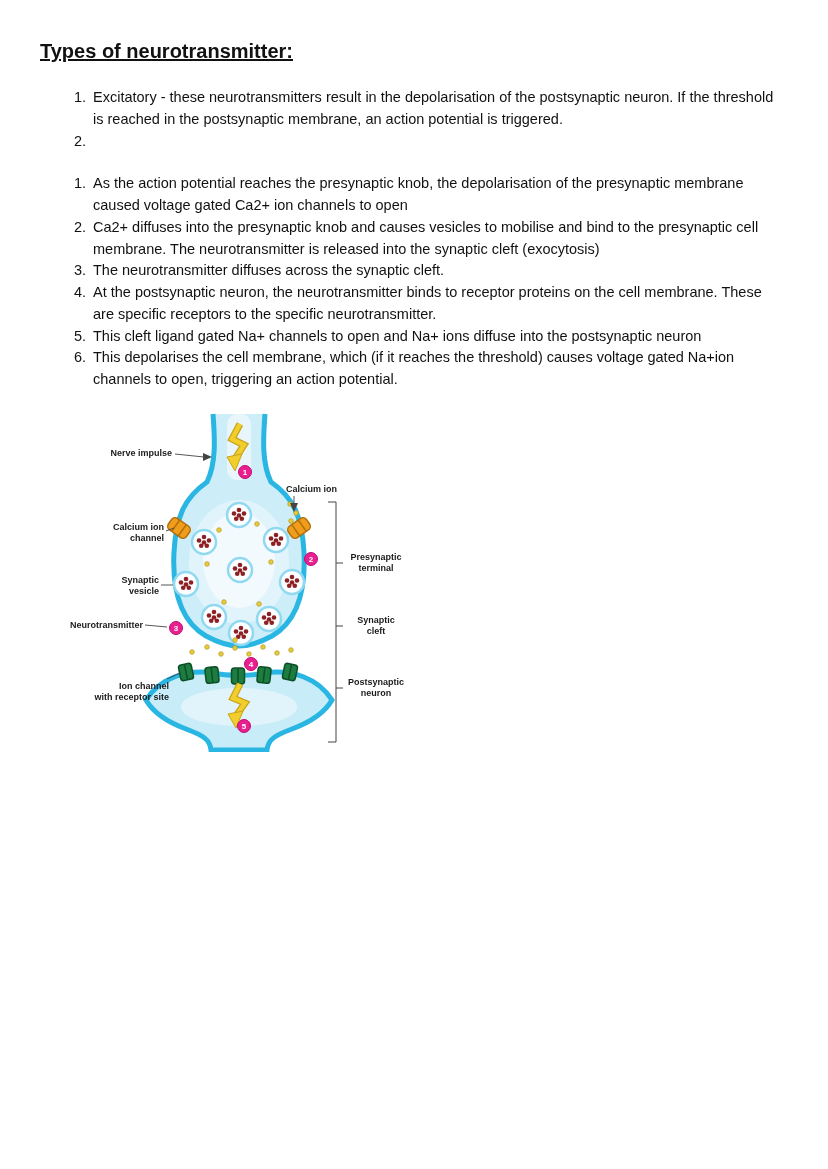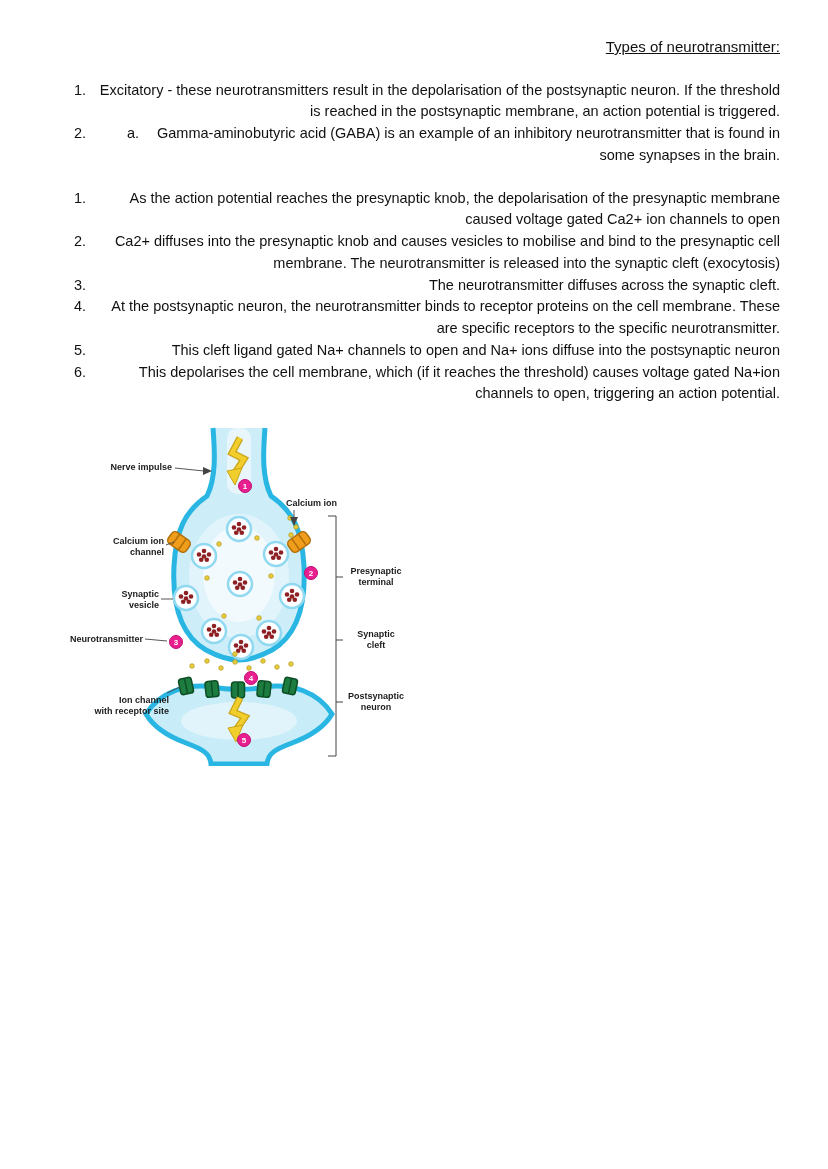--- a/index.html
+++ b/index.html
@@ -2,50 +2,45 @@
 <html><head>
 <meta charset="utf-8">
 <style>
   html,body{margin:0;padding:0;background:#fff;}
   .page{
     width:828px;height:1169px;box-sizing:border-box;
     padding:36px 48px 0 40px;background:#fff;
     font-family:"Liberation Sans",sans-serif;
     font-size:14.5px;line-height:1.5;color:#111;
   }
-  h2.uh{font-size:15px;font-weight:400;text-decoration:underline;margin:0 0 21px;text-align:right;}
+  h2.uh{font-size:20px;font-weight:700;text-decoration:underline;margin:0 0 21px;}
   p.body{margin:0 0 21px;}
   ol.num{margin:0 0 21px;padding-left:50px;}
   ol.alpha{list-style-type:lower-alpha;margin:0;padding-left:50px;}
-  ol.num>li,ol.alpha>li{padding-left:3px;text-align:right;}
+  ol.num>li,ol.alpha>li{padding-left:3px;}
   figure.diagram{margin:14px 0 0 24px;}
   .dlab{font-family:"Liberation Sans",sans-serif;font-size:9px;font-weight:600;fill:#1b1b1b;}
   .mnum{font-family:"Liberation Sans",sans-serif;font-size:8px;font-weight:700;fill:#fff;}
   .lead{stroke:#444;stroke-width:0.9;fill:none;}
   .larrow{fill:#444;}
   .brk{stroke:#444;stroke-width:1;fill:none;}
 </style>
 </head>
 <body>
 
 <div class="page">
 
   <h2 class="uh">Types of neurotransmitter:</h2>
 
 
   <ol class="num">
     <li>
       <span>Excitatory - these neurotransmitters result in the depolarisation of the postsynaptic neuron. If the threshold is reached in the postsynaptic membrane, an action potential is triggered.</span>
     </li>
     <li>
-      <ol class="alpha">
-        <li>
-          <span>Gamma-aminobutyric acid (GABA) is an example of an inhibitory neurotransmitter that is found in some synapses in the brain.</span>
-        </li>
-      </ol>
     </li>
   </ol>
 
 
   <ol class="num">
     <li><span>As the action potential reaches the presynaptic knob, the depolarisation of the presynaptic membrane caused voltage gated Ca2+ ion channels to open</span></li>
     <li><span>Ca2+ diffuses into the presynaptic knob and causes vesicles to mobilise and bind to the presynaptic cell membrane. The neurotransmitter is released into the synaptic cleft (exocytosis)</span></li>
     <li><span>The neurotransmitter diffuses across the synaptic cleft.</span></li>
     <li><span>At the postsynaptic neuron, the neurotransmitter binds to receptor proteins on the cell membrane. These are specific receptors to the specific neurotransmitter.</span></li>
     <li><span>This cleft ligand gated Na+ channels to open and Na+ ions diffuse into the postsynaptic neuron</span></li>

